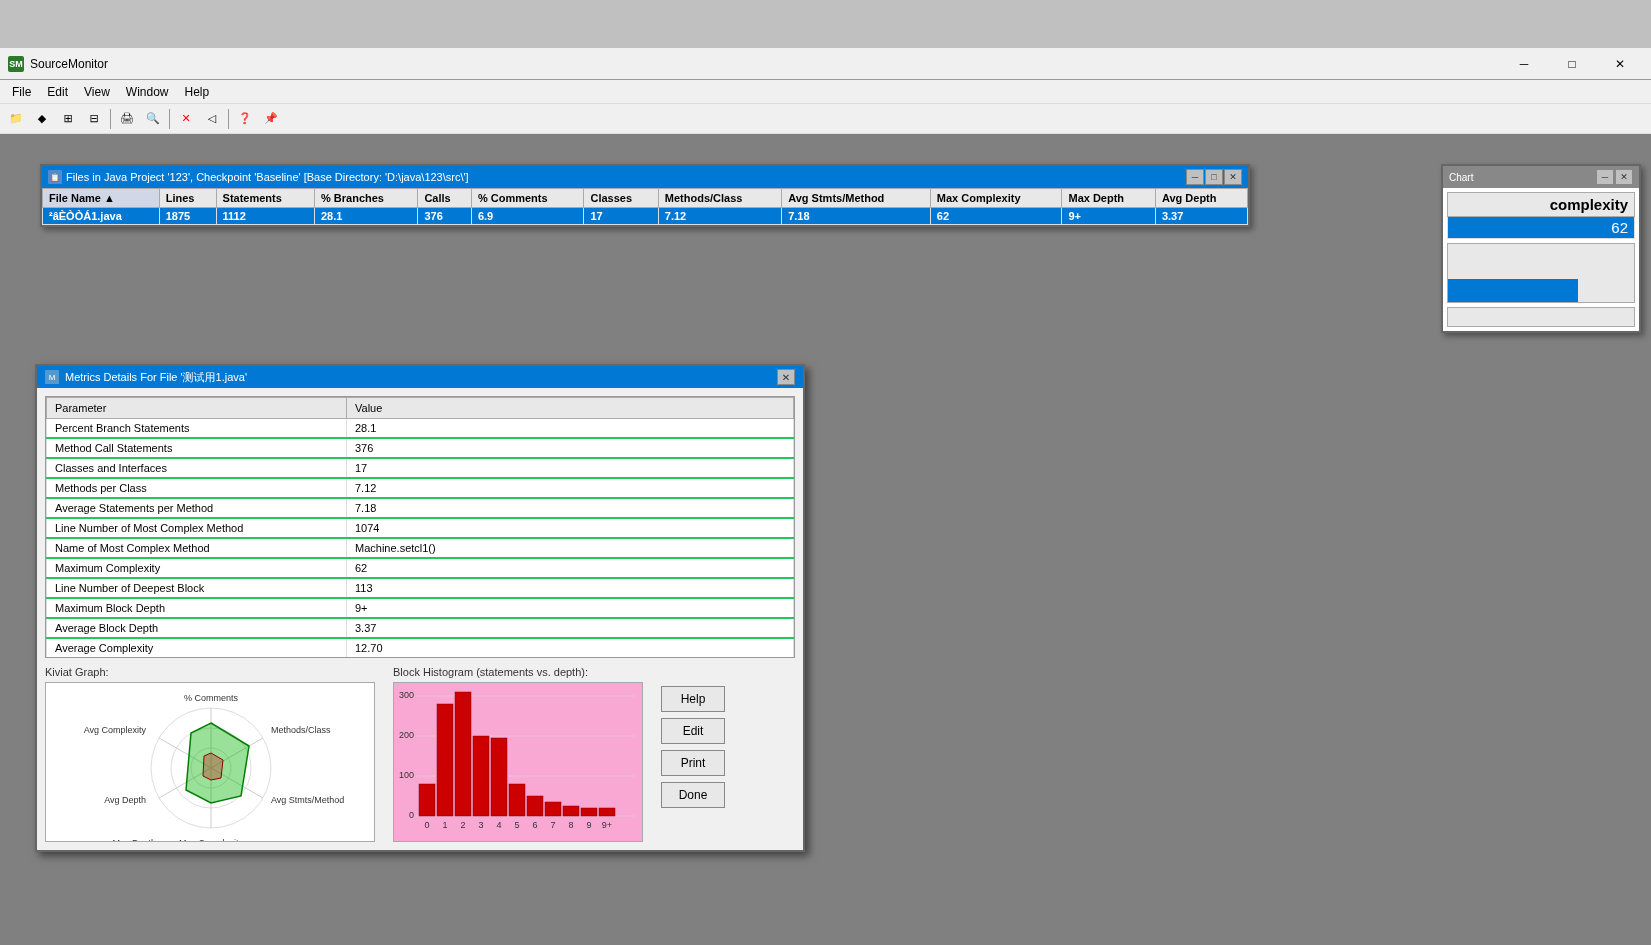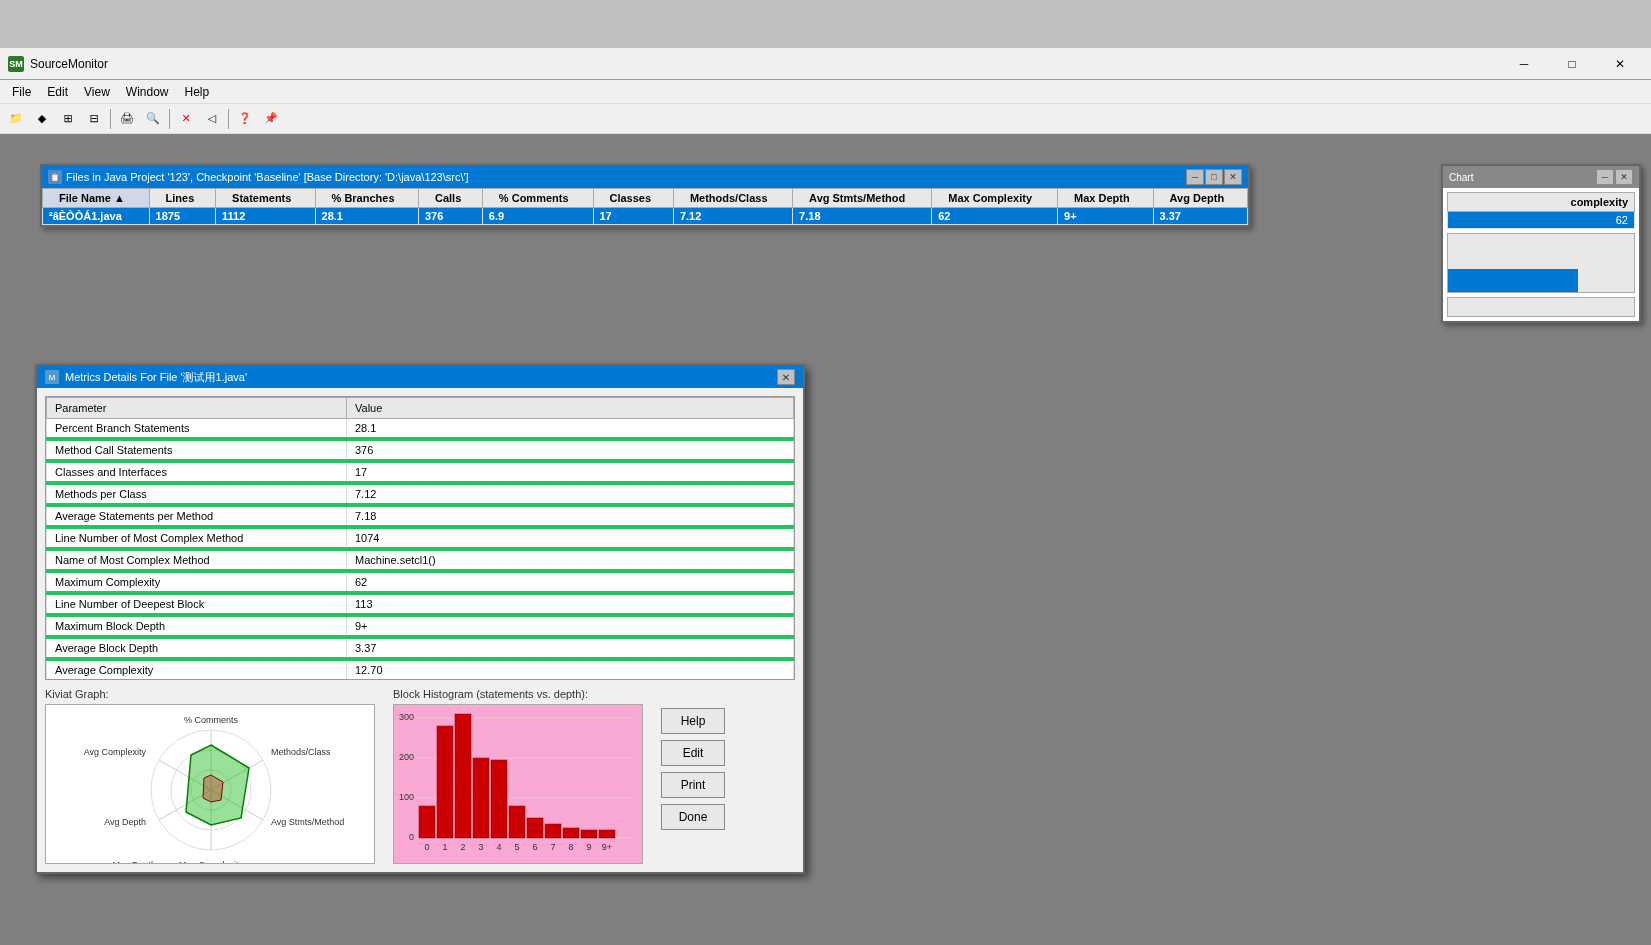--- a/index.html
+++ b/index.html
@@ -143,21 +143,21 @@
       background: white;
     }
     table {
       border-collapse: collapse;
       width: 100%;
       font-size: 11px;
     }
     th {
       background: #e8e8e8;
       border: 1px solid #aaa;
-      padding: 3px 16px;
+      padding: 3px 6px;
       white-space: nowrap;
       text-align: left;
       font-weight: bold;
     }
     th.sorted { background: #d0d8e8; }
     td {
       border: 1px solid #ddd;
       padding: 2px 6px;
       white-space: nowrap;
     }
@@ -217,21 +217,21 @@
     .metrics-table table {
       width: 100%;
     }
     .metrics-table th {
       background: #e8e8e8;
       padding: 4px 8px;
       font-weight: normal;
     }
     .metrics-table td {
       padding: 3px 8px;
-      border-bottom: 4px solid #22c55e;
+      border-bottom: 2px solid #22c55e;
     }
     .metrics-table tr:last-child td { border-bottom: none; }
 
     
     .dialog-bottom {
       display: flex;
       margin: 4px 8px 8px 8px;
       gap: 8px;
     }
     .kiviat-section {
@@ -398,21 +398,21 @@
     <div class="mdi-title-bar inactive">
       <div class="mdi-title-left">
         <span style="font-size:10px;">Chart</span>
       </div>
       <div class="mdi-btns">
         <button class="mdi-btn">─</button>
         <button class="mdi-btn">✕</button>
       </div>
     </div>
     <div style="background:white; padding:4px;">
-      <table style="width:100%; font-size:11px; border-collapse:collapse;padding-left:44px;">
+      <table style="width:100%; font-size:15px; border-collapse:collapse;padding-left:44px;">
         <thead>
           <tr>
             <th style="background:#e8e8e8; border:1px solid #aaa; padding:3px 6px; text-align:right;">complexity</th>
           </tr>
         </thead>
         <tbody>
           <tr>
             <td style="background:#0078d4; color:white; text-align:right; border:1px solid #ddd; padding:2px 6px;">62</td>
           </tr>
         </tbody>

